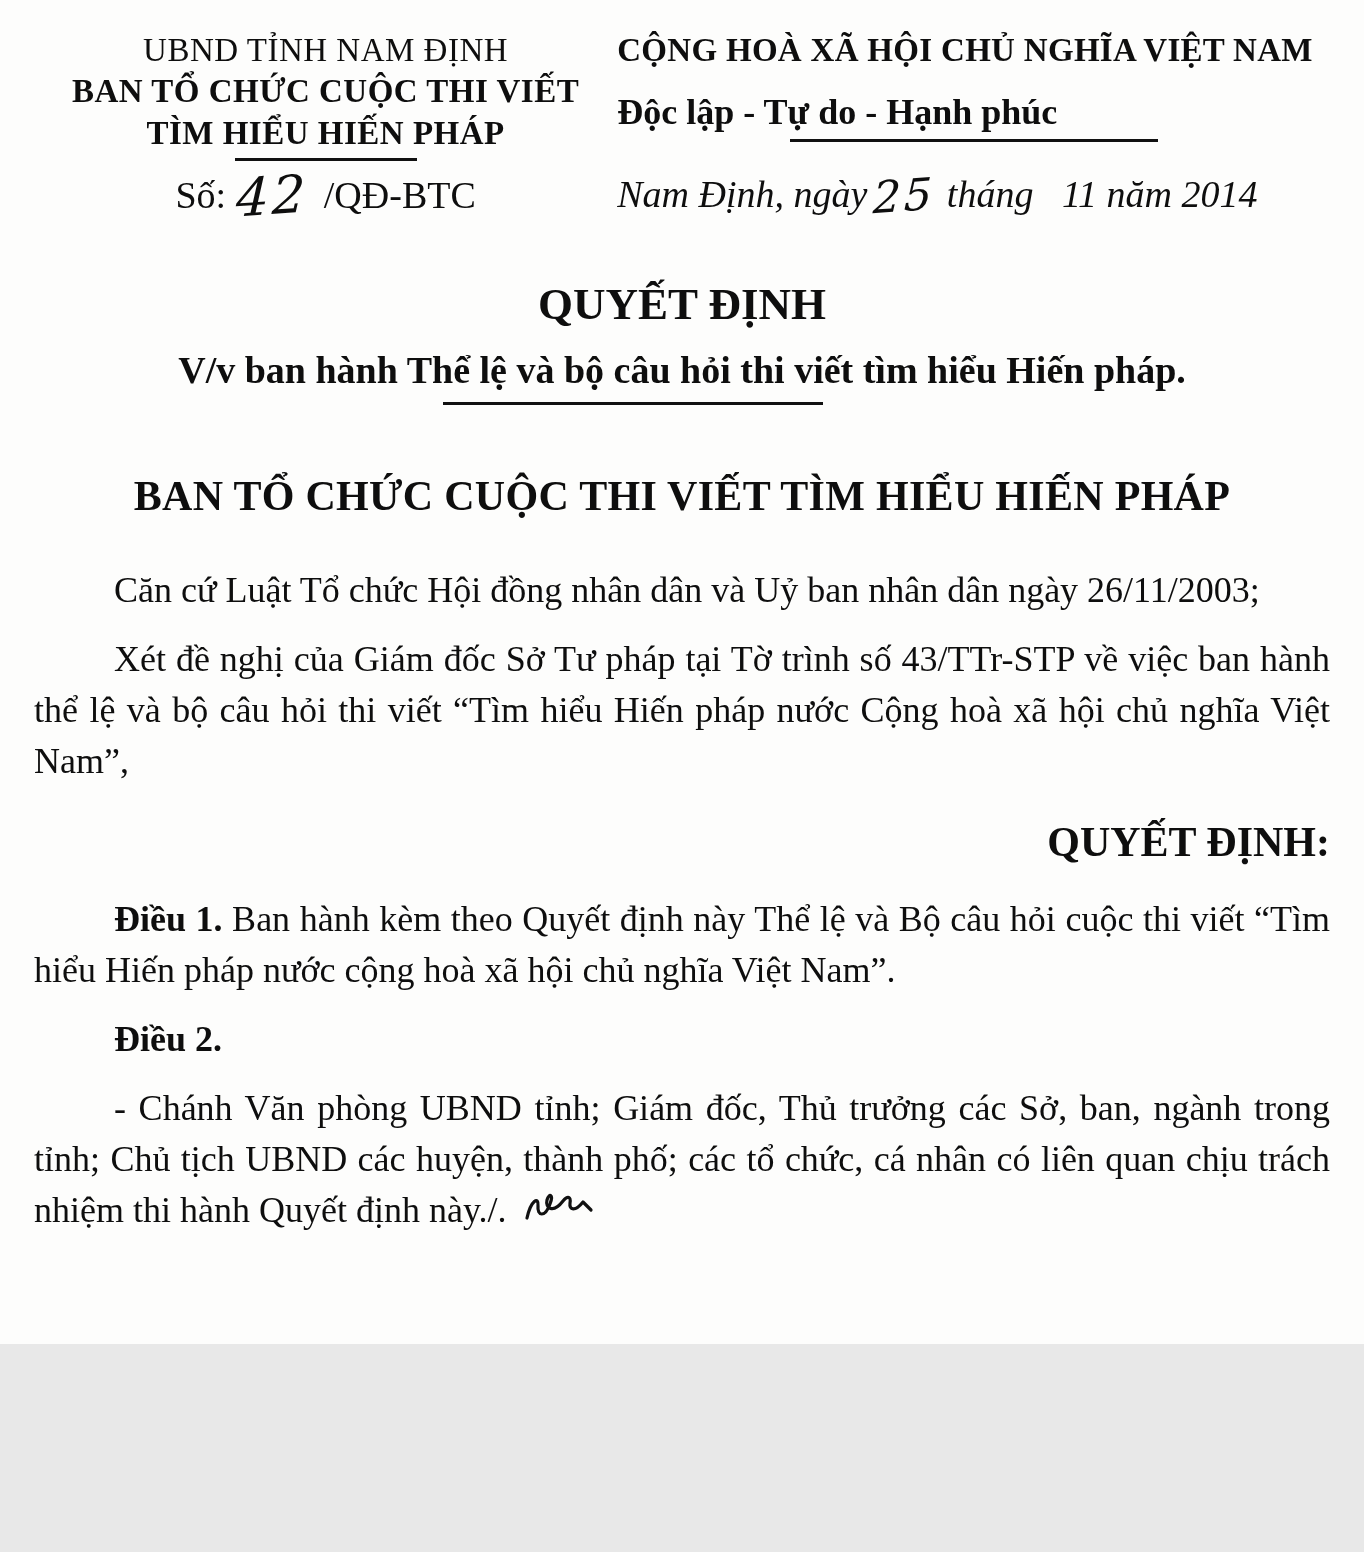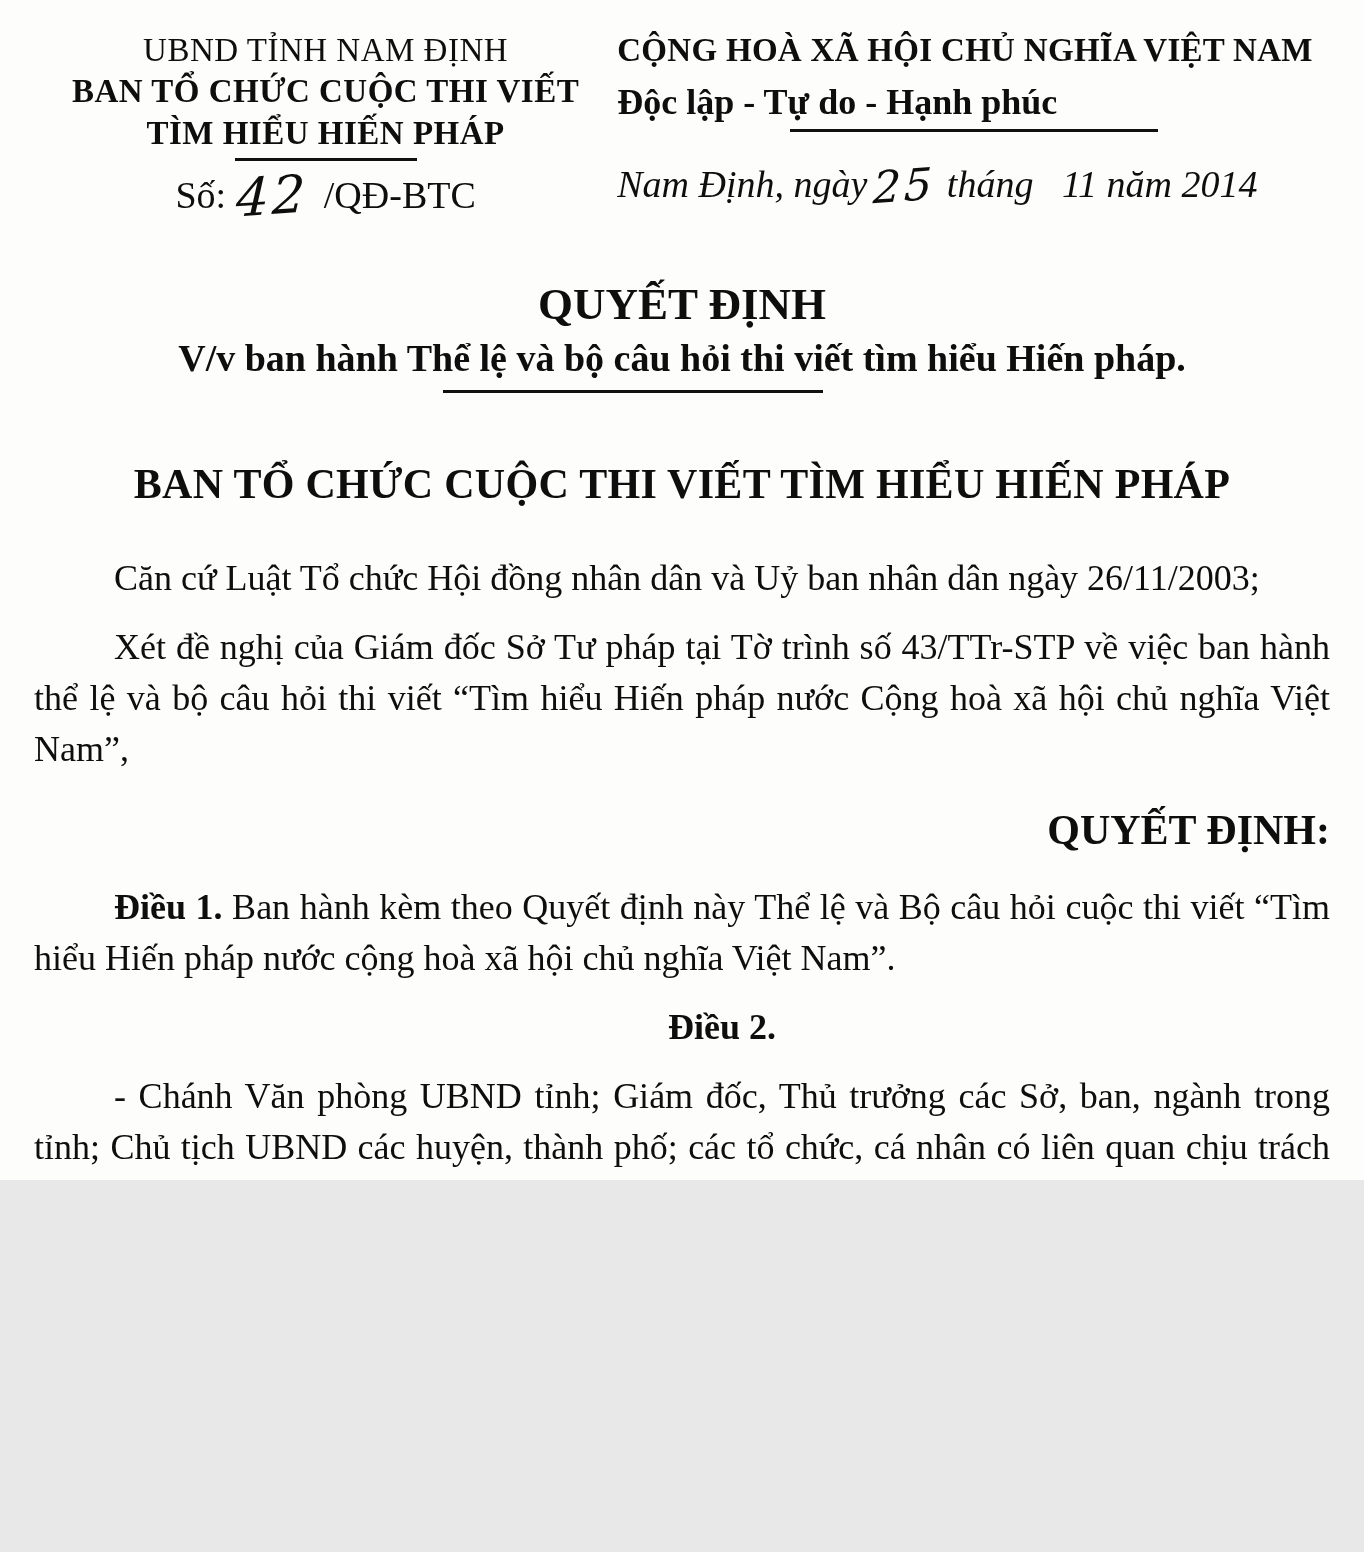--- a/index.html
+++ b/index.html
@@ -1,71 +1,71 @@
 <!DOCTYPE html>
 <html lang="vi"><head>
 <meta charset="utf-8">
 <style>
   html,body{margin:0;padding:0;background:#e8e8e8;}
   .page{
     position:relative;
-    width:1364px;height:1180px;
+    width:1364px;height:1344px;
     margin:0 auto;
     background:#fdfdfc;
     color:#0e0e0e;
     font-family:"Liberation Serif","DejaVu Serif",serif;
     box-sizing:border-box;
     padding:30px 34px 20px 34px;
     overflow:hidden;
   }
   
   .doc-header{display:flex;align-items:flex-start;}
   .header-left{width:45%;text-align:center;}
   .header-right{width:55%;text-align:left;}
   .hl-line1{font-size:33px;font-weight:400;letter-spacing:.5px;line-height:1.25;}
   .hl-line2,.hl-line3{font-size:33px;font-weight:700;letter-spacing:.5px;line-height:1.25;}
   .rule{background:#111;height:3px;border:0;}
   .rule-left{width:182px;margin:4px auto 12px auto;}
   .doc-number{font-size:38px;margin-top:2px;white-space:nowrap;}
   .hr-line1{font-size:33px;font-weight:700;letter-spacing:.3px;line-height:1.25;}
-  .hr-line2{font-size:36px;font-weight:700;margin-top:10px;line-height:1.2;}
+  .hr-line2{font-size:36px;font-weight:700;margin-top:20px;line-height:1.2;}
   .rule-right{width:368px;margin:5px auto 0 auto;}
   .date-line{font-size:38px;font-style:italic;margin-top:30px;white-space:nowrap;}
   
   .hand{
     font-family:"DejaVu Serif",serif;
     font-style:italic;
     display:inline-block;
     transform:rotate(-4deg) skewX(-6deg);
     letter-spacing:3px;
     font-weight:500;
   }
   .hand-num{font-size:52px;line-height:0;vertical-align:-6px;margin:0 6px 0 10px;}
   .hand-day{font-size:44px;line-height:0;vertical-align:-4px;margin:0 2px 0 6px;}
   
   .title-block{text-align:center;margin-top:62px;}
-  .doc-title{font-size:45px;font-weight:700;margin:4px;line-height:1.15;}
+  .doc-title{font-size:45px;font-weight:700;margin:16px;line-height:1.15;}
   .doc-subtitle{font-size:38px;font-weight:700;line-height:1.25;}
   .rule-subtitle{width:380px;margin:8px auto 0 auto;transform:translateX(-49px);}
   .issuer{font-size:42px;font-weight:700;margin:66px 0 0 0;line-height:1.2;letter-spacing:.3px;}
   
   .doc-body{margin-top:44px;}
   .para{
     font-size:36px;
     line-height:51px;
     text-align:justify;
     text-indent:80px;
     margin:18px 0 17px 0;
   }
   .decision-heading{
     text-align:right;font-size:42px;font-weight:700;
     margin:30px 0 26px 0;line-height:1.2;
   }
   .article-label{font-weight:700;}
-  .article2{font-weight:700;text-align:center;}
+  .article2{font-weight:700;text-align:left;}
   .scribble{display:inline-block;vertical-align:-6px;margin-left:14px;}
 </style>
 </head>
 <body>
 
 <div class="page">
 
   <header class="doc-header">
     <div class="header-left">
       <div class="hl-line1">UBND TỈNH NAM ĐỊNH</div>

